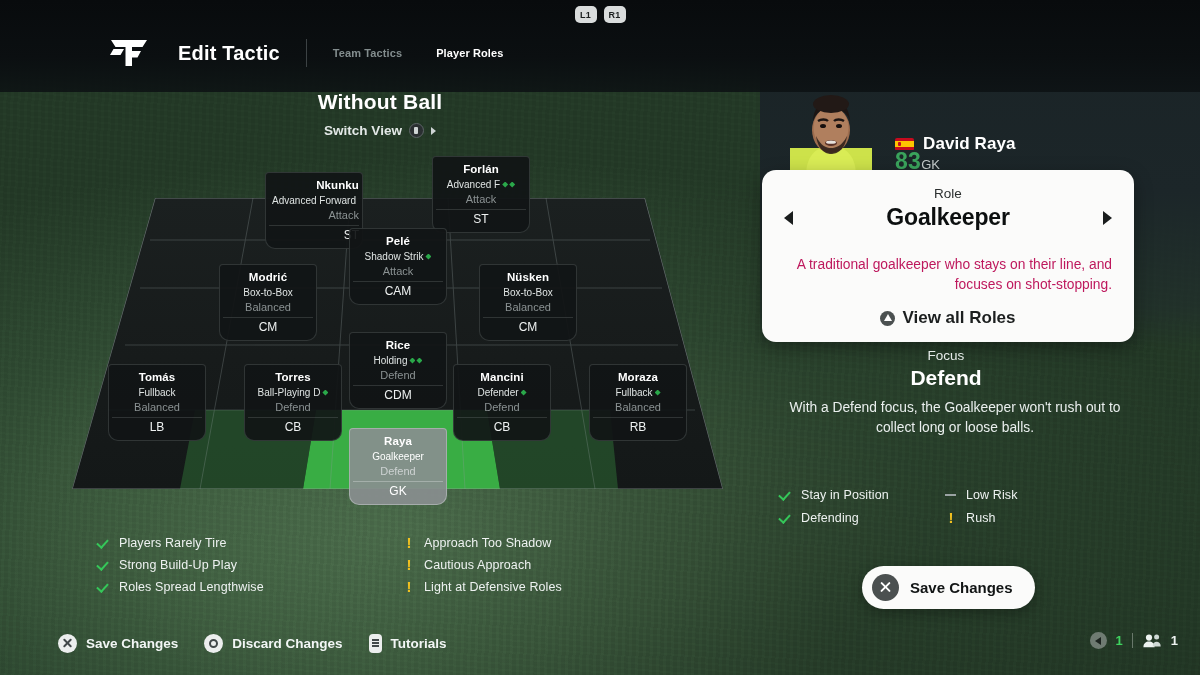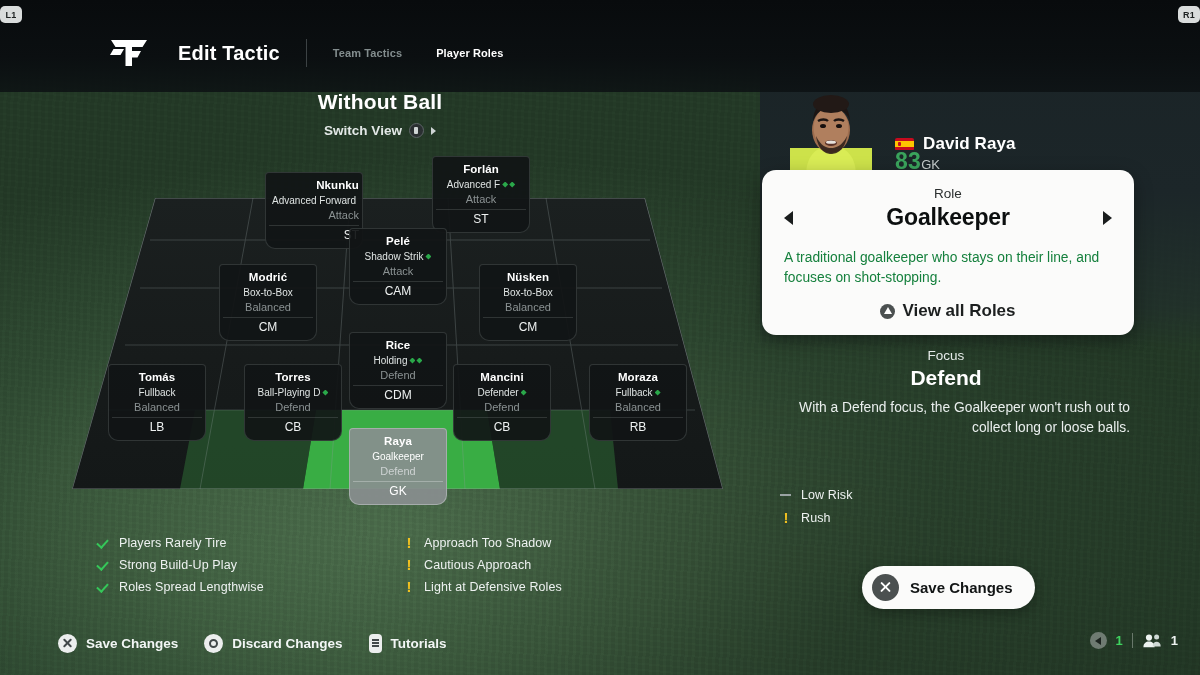--- a/index.html
+++ b/index.html
@@ -29,21 +29,21 @@
     pointer-events: none;
   }
   
   #topbar {
     position: absolute; top: 0; left: 0; width: 1200px; height: 92px;
     background: linear-gradient(180deg, #080b0d 0%, #0b0f11 62%, rgba(12,17,19,0.86) 100%);
     z-index: 20;
   }
   #shoulder {
     position: absolute; top: 6px; left: 0; width: 1200px;
-    display: flex; justify-content: space-between; gap: 7px;
+    display: flex; justify-content: center; gap: 7px;
   }
   .sbtn {
     width: 22px; height: 17px; border-radius: 5px;
     background: #d9dcdc; color: #1b1f1f;
     font-size: 9px; font-weight: 700; letter-spacing: .3px;
     display: flex; align-items: center; justify-content: center;
   }
   #brandrow {
     position: absolute; top: 36px; left: 108px;
     display: flex; align-items: center; gap: 0;
@@ -190,40 +190,40 @@
   }
   #role-label { text-align: center; color: #2b2f2f; font-size: 13.5px; font-weight: 400; }
   #role-main {
     display: flex; align-items: center; justify-content: space-between;
     margin-top: 3px;
   }
   #role-name { color: #0c0f0f; font-size: 23px; font-weight: 700; letter-spacing: -.2px; }
   .arr-l { width:0;height:0;border-right:9px solid #1a1d1d;border-top:7px solid transparent;border-bottom:7px solid transparent; }
   .arr-r { width:0;height:0;border-left:9px solid #1a1d1d;border-top:7px solid transparent;border-bottom:7px solid transparent; }
   #role-desc {
-    margin-top: 17px; color: #15803d; font-size: 13.8px; line-height: 19.5px; text-align: left;
+    margin-top: 24px; color: #be185d; font-size: 13.8px; line-height: 19.5px; text-align: right;
   }
   #viewall-row {
     margin-top: 14px; display: flex; align-items: center; justify-content: center; gap: 7px;
   }
   #tri-btn {
     width: 15px; height: 15px; border-radius: 50%; background: #4b5050;
     display: flex; align-items: center; justify-content: center; flex: 0 0 15px;
   }
   #tri-btn i {
     width:0;height:0;border-bottom:7px solid #ffffff;border-left:4px solid transparent;border-right:4px solid transparent;
     display:block; margin-top:-1px;
   }
   #viewall-label { color: #1c1f1f; font-size: 17px; font-weight: 700; }
 
   #focus-label { position: absolute; left: 0; top: 348px; width: 372px; text-align: center; color: #e5eae9; font-size: 13.5px; }
   #focus-name { position: absolute; left: 0; top: 366px; width: 372px; text-align: center; color: #fff; font-size: 21px; font-weight: 700; }
   #focus-desc {
     position: absolute; left: 20px; top: 398px; width: 350px;
-    color: #eaefee; font-size: 13.8px; line-height: 20px; text-align: right;
+    color: #eaefee; font-size: 13.8px; line-height: 20px; text-align: center;
   }
 
   #traits {
     position: absolute; left: 20px; top: 488px; width: 330px;
     display: flex;
   }
   #traits .tcol { display: flex; flex-direction: column; gap: 9px; }
   #traits .tcol.c1 { width: 165px; }
   .dash { width: 12px; flex: 0 0 12px; display:flex; align-items:center; }
   .dash i { display:block; width: 11px; height: 2px; background: #9aa3a3; }
@@ -536,20 +536,30 @@
           </span>
         <span id="viewall-label">View all Roles</span>
       </div>
     </div>
 
     <div id="focus-label">Focus</div>
     <div id="focus-name">Defend</div>
     <div id="focus-desc">With a Defend focus, the Goalkeeper won't rush out to collect long or loose balls.</div>
 
     <div id="traits">
+      <div class="tcol c1" id="trait-col-1">
+          <div class="irow">
+            <span class="check"></span>
+            <span class="itxt">Stay in Position</span>
+          </div>
+          <div class="irow">
+            <span class="check"></span>
+            <span class="itxt">Defending</span>
+          </div>
+        </div>
       <div class="tcol" id="trait-col-2">
           <div class="irow">
             <span class="dash">
               <i></i>
             </span>
             <span class="itxt">Low Risk</span>
           </div>
           <div class="irow">
             <span class="warn">!</span>
             <span class="itxt">Rush</span>

